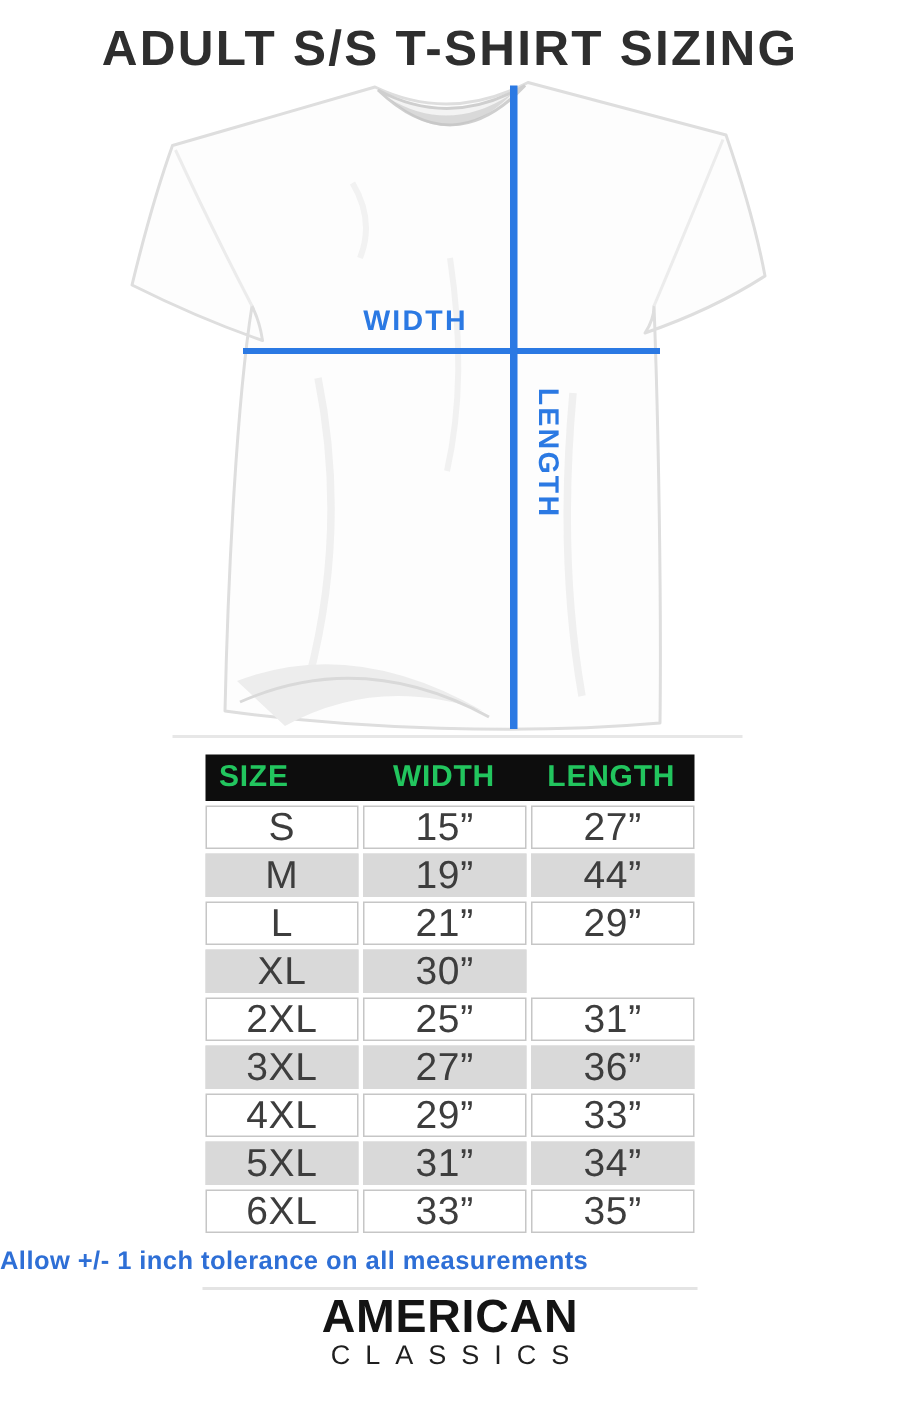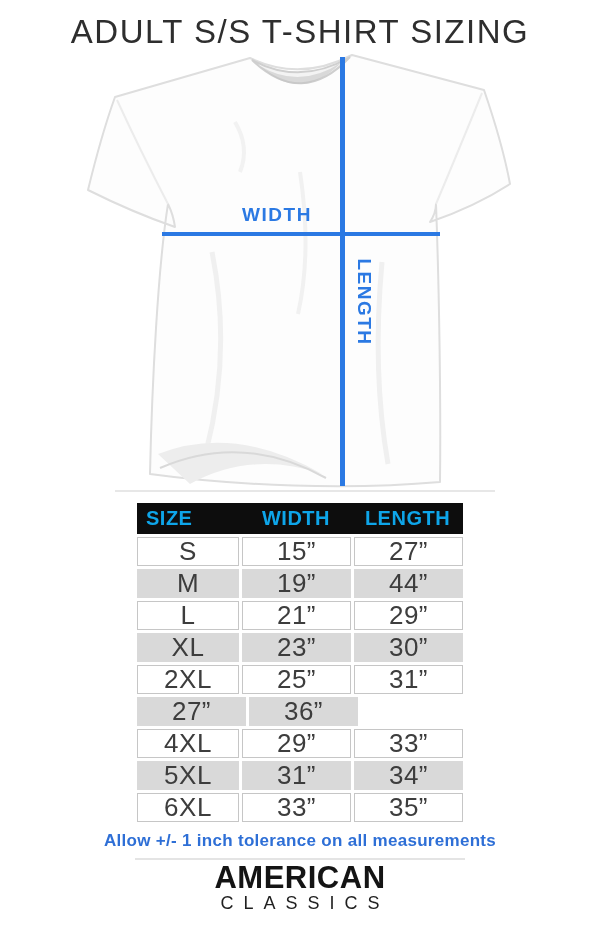--- a/index.html
+++ b/index.html
@@ -6,58 +6,58 @@
   body{
     width:600px;height:943px;background:#ffffff;overflow:hidden;
     font-family:"Liberation Sans","DejaVu Sans",sans-serif;
     -webkit-font-smoothing:antialiased;
   }
   .page{position:relative;width:600px;height:943px;background:#fff;}
 
   
   .title{
     margin:0;padding-top:13px;text-align:center;
-    font-size:33px;font-weight:400;letter-spacing:1.5px;color:#2e2e2e;
+    font-size:33px;font-weight:700;letter-spacing:1.5px;color:#2e2e2e;
     line-height:37px;
   }
 
   
   .diagram{position:relative;width:600px;height:445px;margin-top:2px;}
   .diagram svg{position:absolute;left:0;top:0;}
   .measure-label{
     position:absolute;color:#2b79e3;font-weight:700;font-size:19px;
     letter-spacing:1.5px;white-space:nowrap;
   }
   .width-label{left:277px;top:152px;transform:translateX(-50%);}
   .length-label{left:364px;top:250px;transform:translate(-50%,-50%) rotate(90deg);}
 
   
   .size-table{width:326px;margin:6px auto 0;}
   .thead{
     height:31px;background:#0d0d0d;display:flex;align-items:center;
-    color:#0ea5e9;font-weight:700;font-size:20px;letter-spacing:0.5px;
+    color:#22c55e;font-weight:700;font-size:20px;letter-spacing:0.5px;
   }
   .th{box-sizing:border-box;}
   .th-size{width:103px;padding-left:9px;text-align:left;}
   .th-width{width:112px;text-align:center;}
   .th-length{width:111px;text-align:center;}
   .trow{display:flex;height:29px;margin-top:3px;column-gap:3px;}
   .cell{
     box-sizing:border-box;display:flex;align-items:center;justify-content:center;
     font-size:26px;font-weight:400;color:#3d3d3d;letter-spacing:0.5px;
   }
   .c-size{width:102px;}
   .c-width{width:109px;}
   .c-length{width:109px;}
   .trow.odd .cell{background:#ffffff;border:1px solid #c6c6c6;}
   .trow.even .cell{background:#d9d9d9;border:1px solid #d9d9d9;}
 
   
   .tolerance{
-    margin-top:9px;text-align:center;color:#2e6fd6;
+    margin-top:9px;color:#2e6fd6;
     font-size:17px;font-weight:700;letter-spacing:0.3px;
   }
 
   
   .divider{width:330px;height:2px;background:#e4e4e4;margin:7px auto 0;}
   .brand{margin-top:2px;text-align:center;}
   .brand-name{
     font-size:31px;font-weight:800;color:#141414;letter-spacing:0.5px;line-height:32px;
   }
   .brand-subname{
@@ -130,29 +130,29 @@
       <div class="cell c-width">19”</div>
       <div class="cell c-length">44”</div>
     </div>
     <div class="trow odd">
       <div class="cell c-size">L</div>
       <div class="cell c-width">21”</div>
       <div class="cell c-length">29”</div>
     </div>
     <div class="trow even">
       <div class="cell c-size">XL</div>
-      <div class="cell c-width">23”</div>
       <div class="cell c-length">30”</div>
     </div>
     <div class="trow odd">
       <div class="cell c-size">2XL</div>
       <div class="cell c-width">25”</div>
       <div class="cell c-length">31”</div>
     </div>
     <div class="trow even">
+      <div class="cell c-size">3XL</div>
       <div class="cell c-width">27”</div>
       <div class="cell c-length">36”</div>
     </div>
     <div class="trow odd">
       <div class="cell c-size">4XL</div>
       <div class="cell c-width">29”</div>
       <div class="cell c-length">33”</div>
     </div>
     <div class="trow even">
       <div class="cell c-size">5XL</div>

